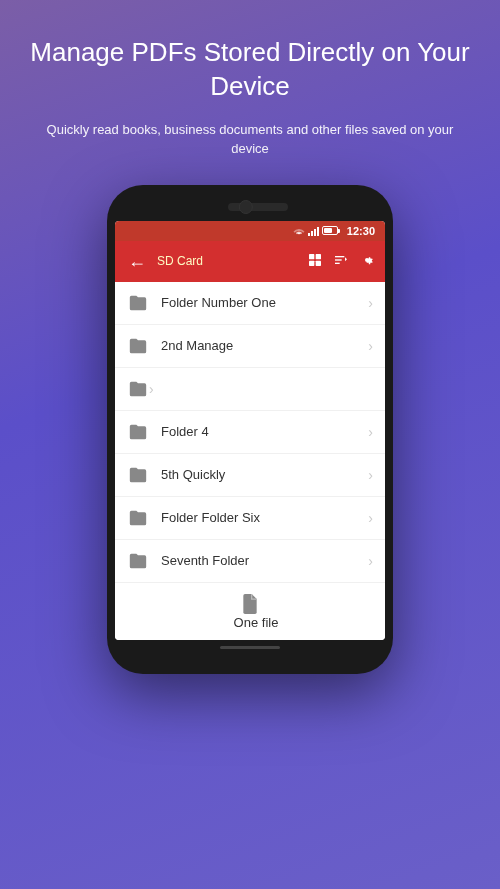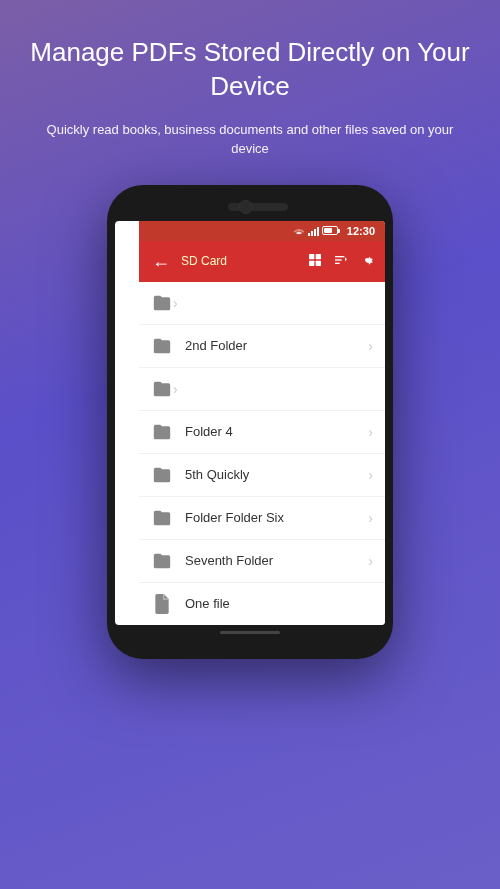--- a/index.html
+++ b/index.html
@@ -78,21 +78,20 @@
       height: 8px;
       background: #2a2a2a;
       border-radius: 4px;
       margin-left: 16px;
     }
 
     .screen {
       background: white;
       border-radius: 4px;
       overflow: hidden;
-      padding-left: 24px;
     }
 
     .status-bar {
       background: #c0392b;
       display: flex;
       justify-content: flex-end;
       align-items: center;
       padding: 4px 10px;
       gap: 4px;
     }
@@ -194,20 +193,21 @@
     .file-item {
       display: flex;
       align-items: center;
       padding: 10px 12px;
       border-bottom: 1px solid #f0f0f0;
       cursor: pointer;
     }
 
     .file-item:last-child {
       border-bottom: none;
+      flex-direction: column;
     }
 
     .folder-icon {
       width: 22px;
       height: 22px;
       display: flex;
       align-items: center;
       justify-content: center;
       flex-shrink: 0;
     }
@@ -321,29 +321,30 @@
         </div>
       </div>
 
       <div class="file-list" id="file-list-container">
       <div class="file-item">
       <div class="folder-icon">
               <svg viewBox="0 0 24 22" fill="#999">
                 <path d="M2 4a2 2 0 0 1 2-2h6l2 2h8a2 2 0 0 1 2 2v12a2 2 0 0 1-2 2H4a2 2 0 0 1-2-2V4z"></path>
               </svg>
             </div>
-      <span class="chevron">›</span>
-    </div>
-          <div class="file-item">
-      <div class="folder-icon">
-              <svg viewBox="0 0 24 22" fill="#999">
-                <path d="M2 4a2 2 0 0 1 2-2h6l2 2h8a2 2 0 0 1 2 2v12a2 2 0 0 1-2 2H4a2 2 0 0 1-2-2V4z"></path>
-              </svg>
-            </div>
-      <span class="file-name">2nd Folder</span>
+      <span class="file-name">Folder Number One</span>
+      <span class="chevron">›</span>
+    </div>
+          <div class="file-item">
+      <div class="folder-icon">
+              <svg viewBox="0 0 24 22" fill="#999">
+                <path d="M2 4a2 2 0 0 1 2-2h6l2 2h8a2 2 0 0 1 2 2v12a2 2 0 0 1-2 2H4a2 2 0 0 1-2-2V4z"></path>
+              </svg>
+            </div>
+      <span class="file-name">2nd Manage</span>
       <span class="chevron">›</span>
     </div>
           <div class="file-item">
       <div class="folder-icon">
               <svg viewBox="0 0 24 22" fill="#999">
                 <path d="M2 4a2 2 0 0 1 2-2h6l2 2h8a2 2 0 0 1 2 2v12a2 2 0 0 1-2 2H4a2 2 0 0 1-2-2V4z"></path>
               </svg>
             </div>
       <span class="chevron">›</span>
     </div>

